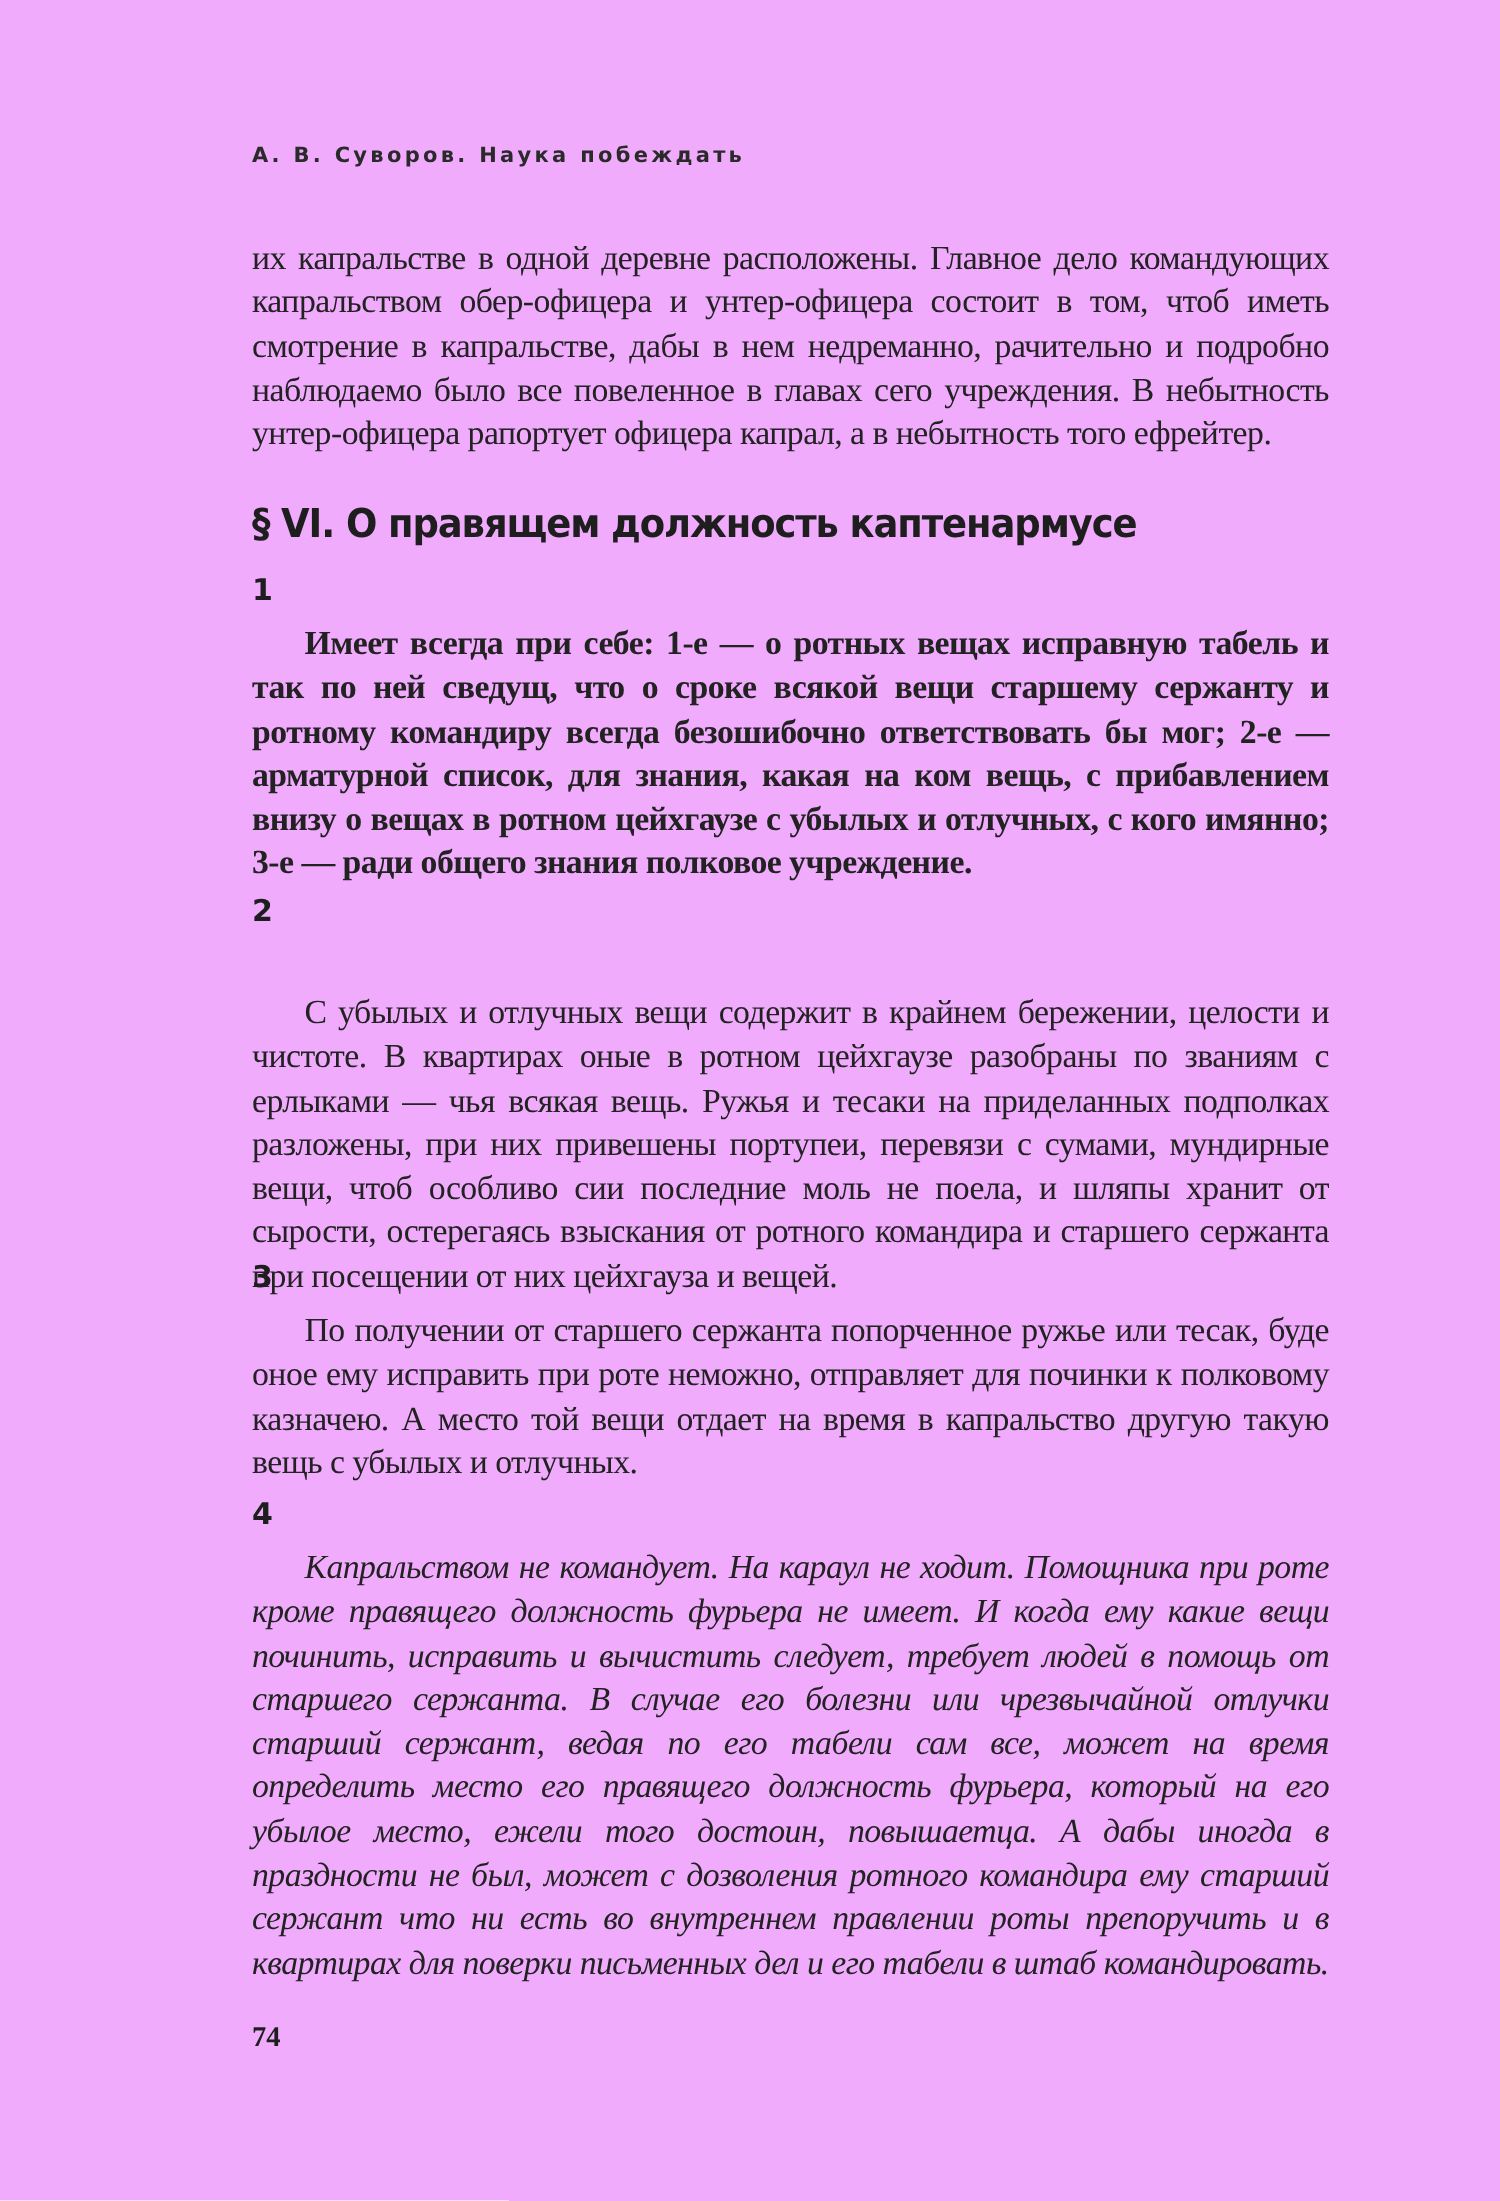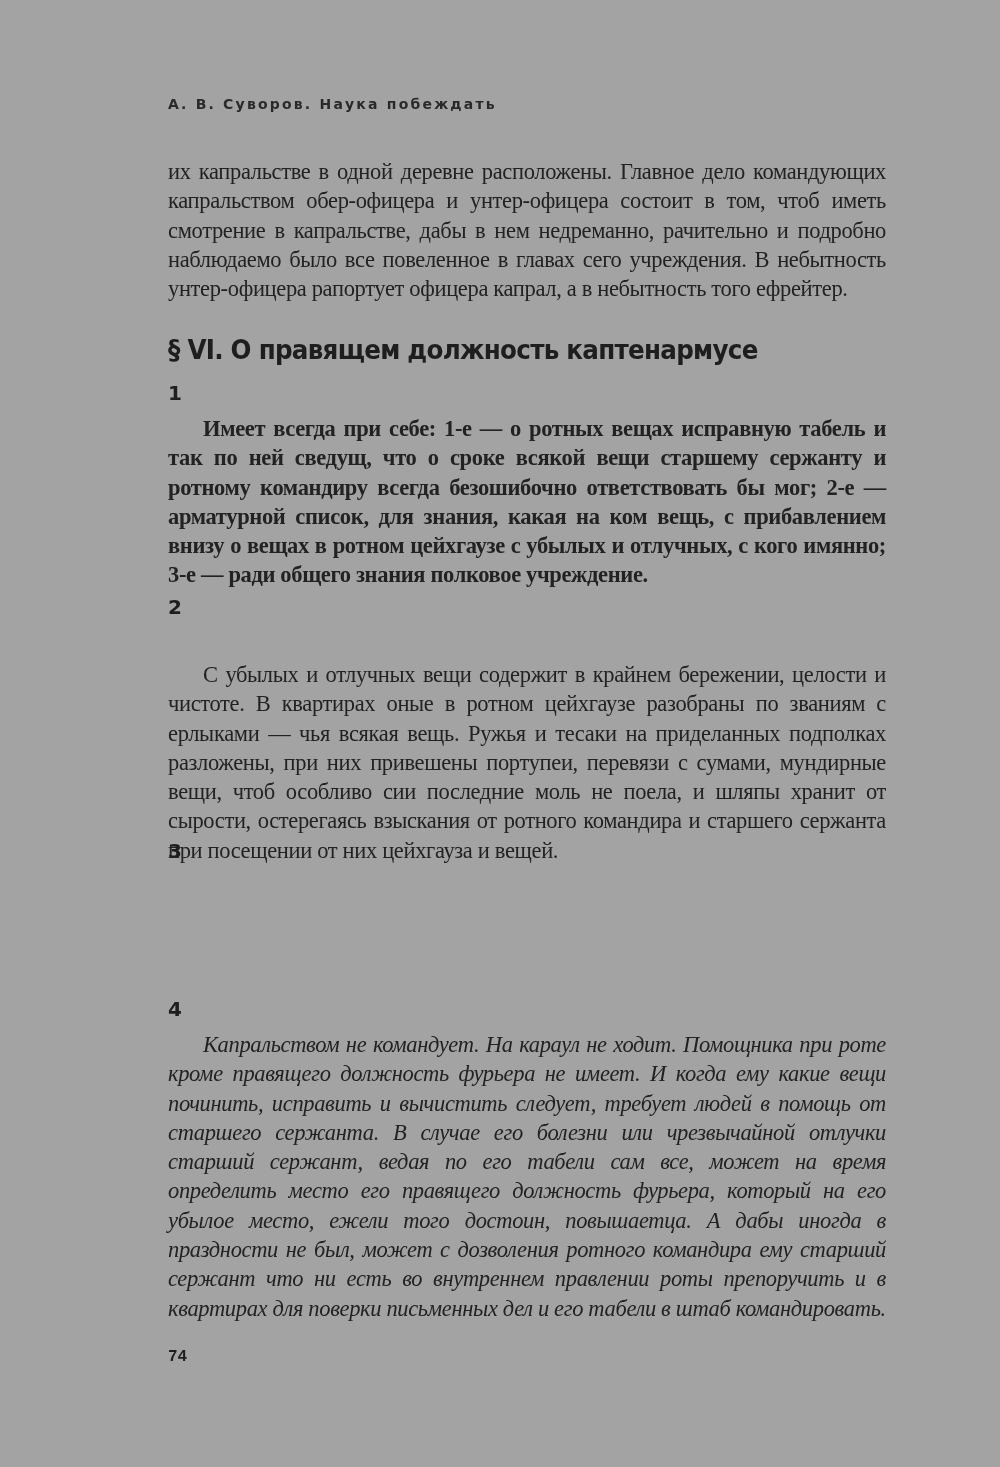--- a/index.html
+++ b/index.html
@@ -1,17 +1,17 @@
 <!DOCTYPE html>
 <html><head>
 <meta charset="utf-8">
 <style>
   html, body { margin: 0; padding: 0; background: #ffffff; }
   body { width: 1000px; height: 1467px; position: relative; overflow: hidden; }
-  .page { position: absolute; left: 0; top: 0; width: 1000px; height: 1467px; background: #a3a3a3; color: #1e1e1e; }
+  .page { position: absolute; left: 0; top: 0; width: 1000px; height: 1467px; background: #f0abfc; color: #1e1e1e; }
   .running-head {
     position: absolute; left: 168px; top: 96px;
     font-family: "DejaVu Sans", sans-serif; font-weight: bold;
     font-size: 14px; letter-spacing: 2.2px; color: #2a2a2a;
   }
   .text-block { position: absolute; left: 168px; width: 718px; }
   .body-p {
     margin: 0;
     font-family: "Liberation Serif", serif;
     font-size: 22.5px; line-height: 29.3px;
@@ -28,22 +28,22 @@
     transform: scaleX(0.93); transform-origin: left center;
   }
   .item-number {
     margin: 0;
     font-family: "DejaVu Sans", sans-serif;
     font-weight: bold; font-size: 20px; line-height: 26px;
     color: #1e1e1e;
   }
   .page-number {
     position: absolute; left: 168px; top: 1348px;
-    font-family: Liberation Mono, monospace; font-weight: bold;
-    font-size: 16px; color: #1e1e1e;
+    font-family: Liberation Serif, serif; font-weight: bold;
+    font-size: 19px; color: #1e1e1e;
   }
 </style>
 </head>
 <body>
 
 <div class="page">
 
   <div class="running-head">А. В. Суворов. Наука побеждать</div>
 
   <div class="text-block" style="top:157px;">
@@ -64,20 +64,23 @@
   <div class="text-block" style="top:594px;">
     <div class="item-number">2</div>
   </div>
   <div class="text-block" style="top:660px;">
     <p class="body-p indent">С убылых и отлучных вещи содержит в крайнем бережении, целости и чистоте. В квартирах оные в ротном цейхгаузе разобраны по званиям с ерлыками — чья всякая вещь. Ружья и тесаки на приделанных подполках разложены, при них привешены портупеи, перевязи с сумами, мундир­ные вещи, чтоб особливо сии последние моль не поела, и шляпы хранит от сырости, остерегаясь взыскания от ротного командира и старшего сержанта при посещении от них цейхгауза и вещей.</p>
   </div>
 
   <div class="text-block" style="top:838px;">
     <div class="item-number">3</div>
   </div>
+  <div class="text-block" style="top:872px;">
+    <p class="body-p indent">По получении от старшего сержанта попорченное ружье или тесак, буде оное ему исправить при роте неможно, отправляет для починки к полковому казначею. А место той вещи отдает на время в капральство другую такую вещь с убылых и отлучных.</p>
+  </div>
 
   <div class="text-block" style="top:996px;">
     <div class="item-number">4</div>
   </div>
   <div class="text-block" style="top:1030px;font-style:italic;">
     <p class="body-p indent">Капральством не командует. На караул не ходит. Помощника при роте кроме правящего должность фурьера не имеет. И когда ему какие вещи починить, исправить и вычистить следует, требует людей в помощь от старшего сержанта. В случае его болезни или чрезвычайной отлучки старший сержант, ведая по его табели сам все, может на время определить место его правящего должность фурьера, который на его убылое место, ежели того достоин, повышаетца. А дабы иногда в праздности не был, может с дозволения ротного командира ему старший сержант что ни есть во внутреннем правлении роты препоручить и в квартирах для поверки письменных дел и его табели в штаб командировать.</p>
   </div>
 
   <div class="page-number">74</div>
 </div>

